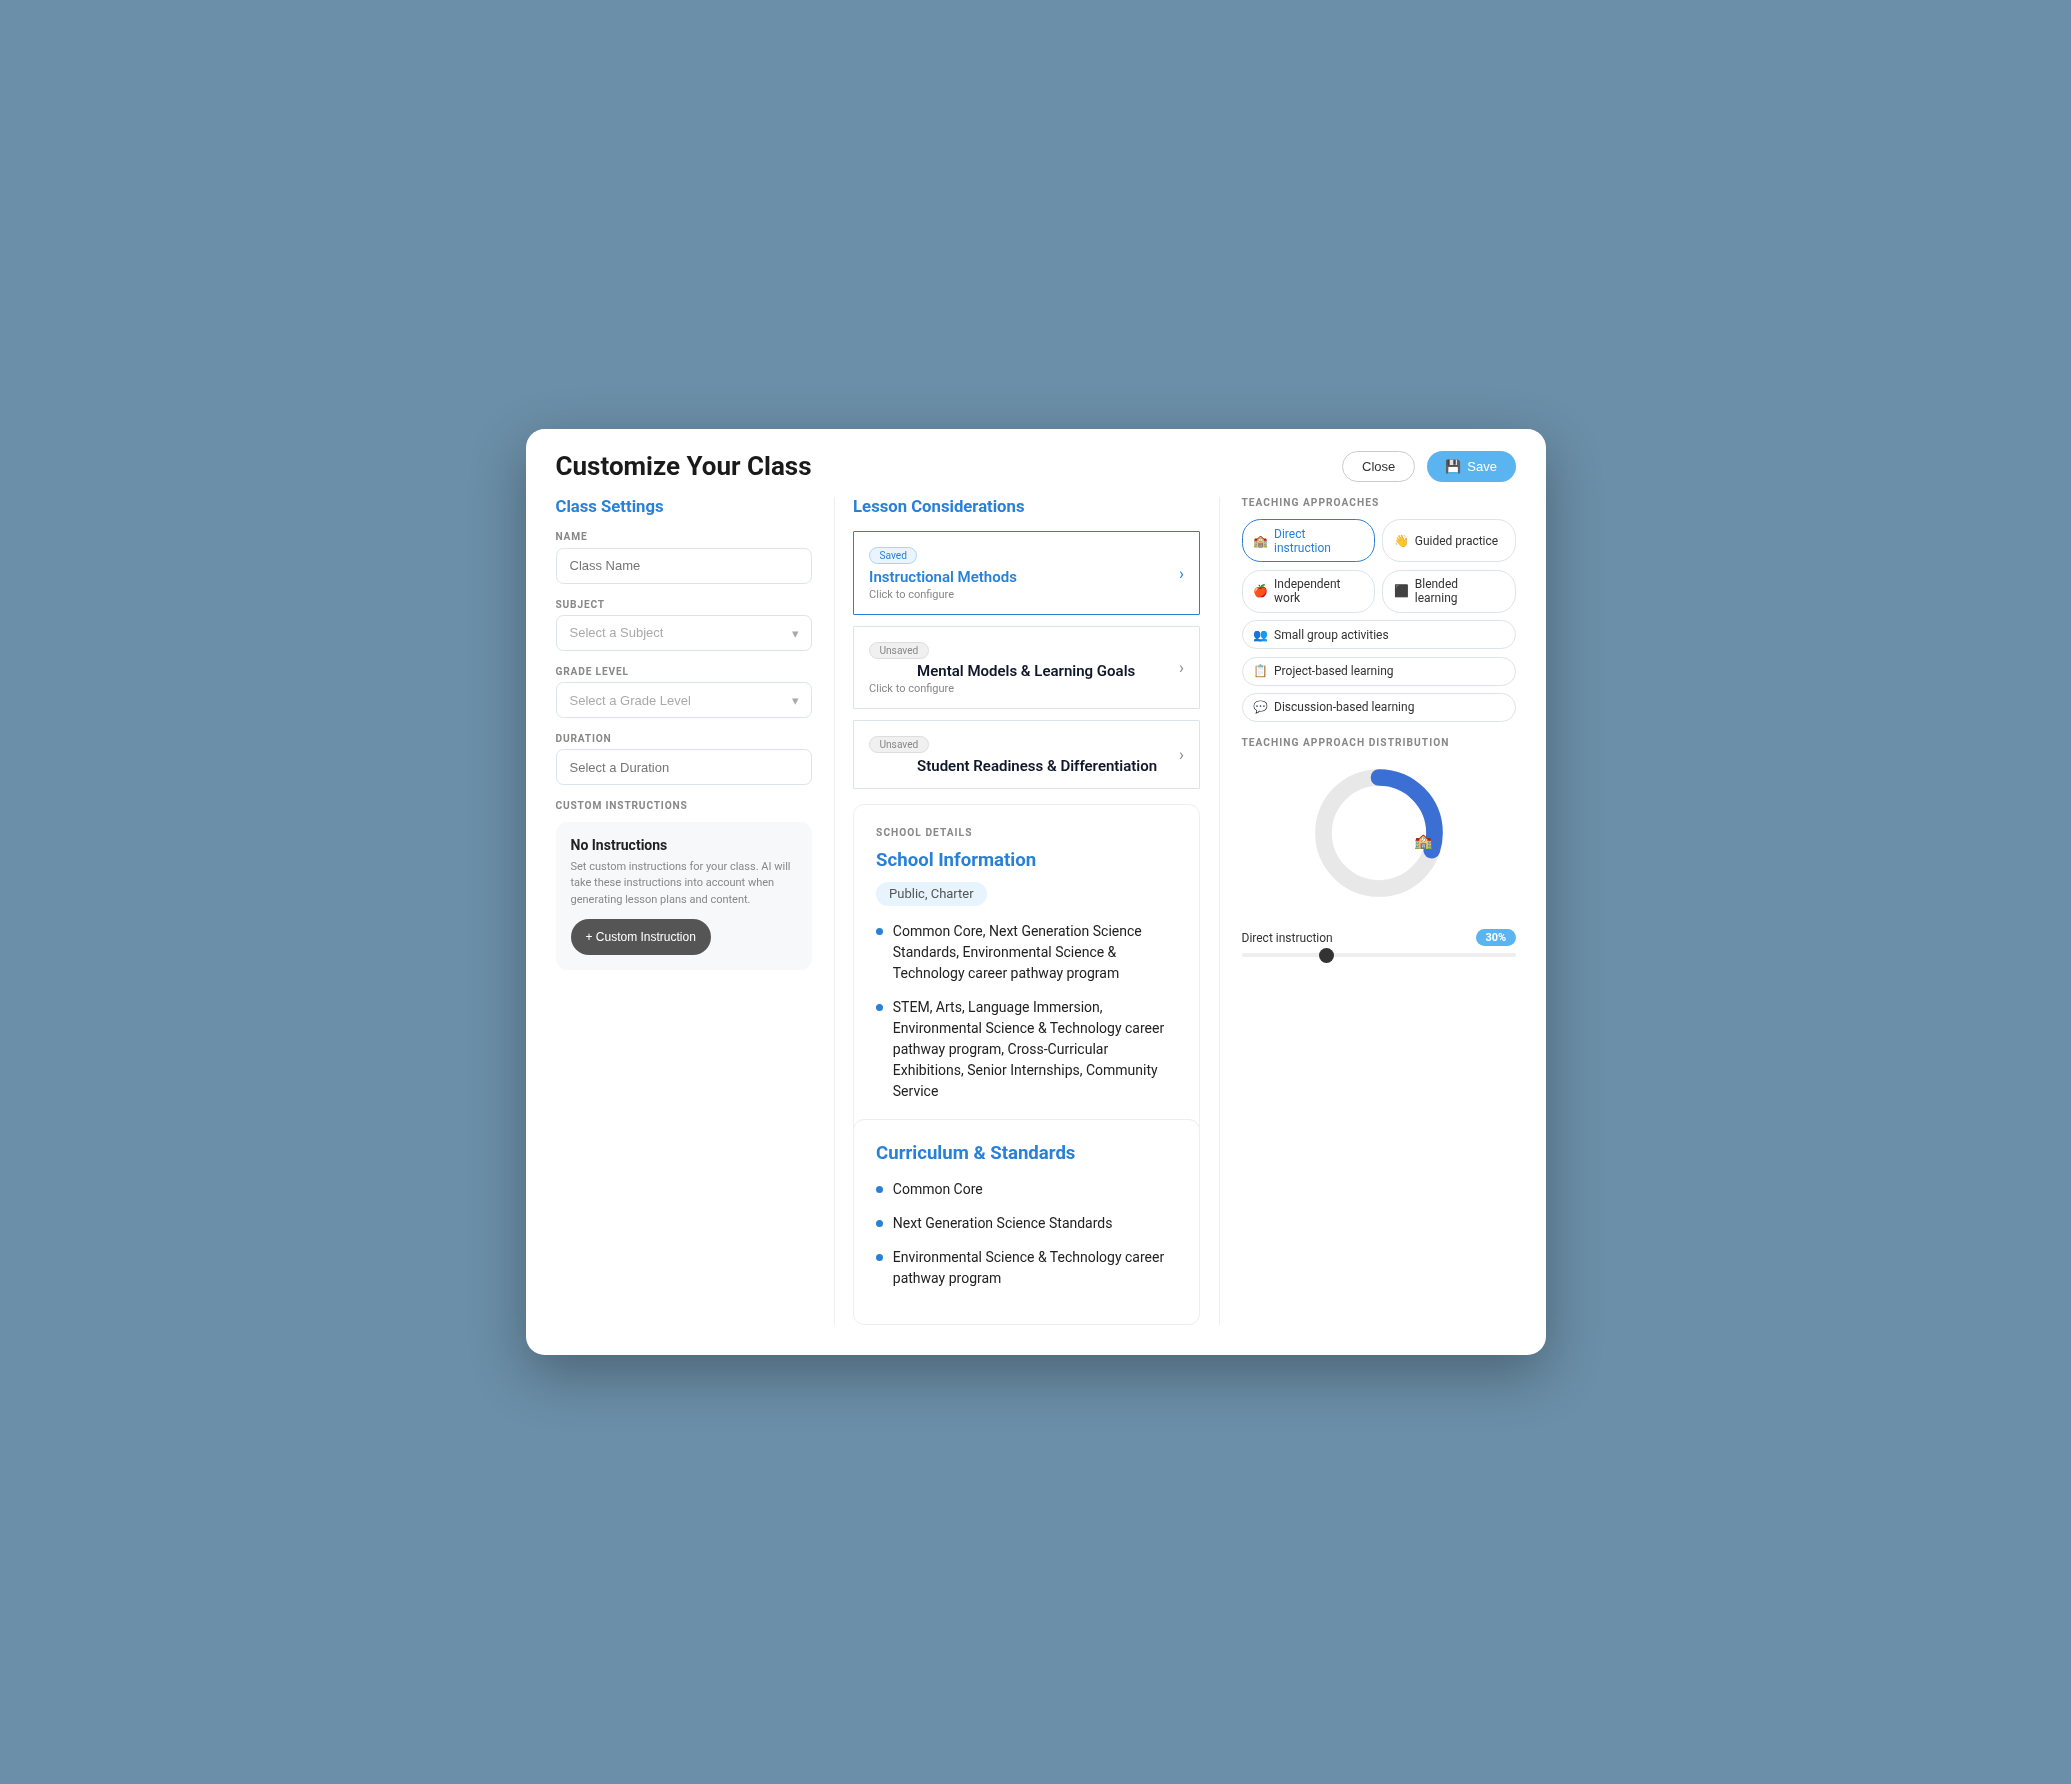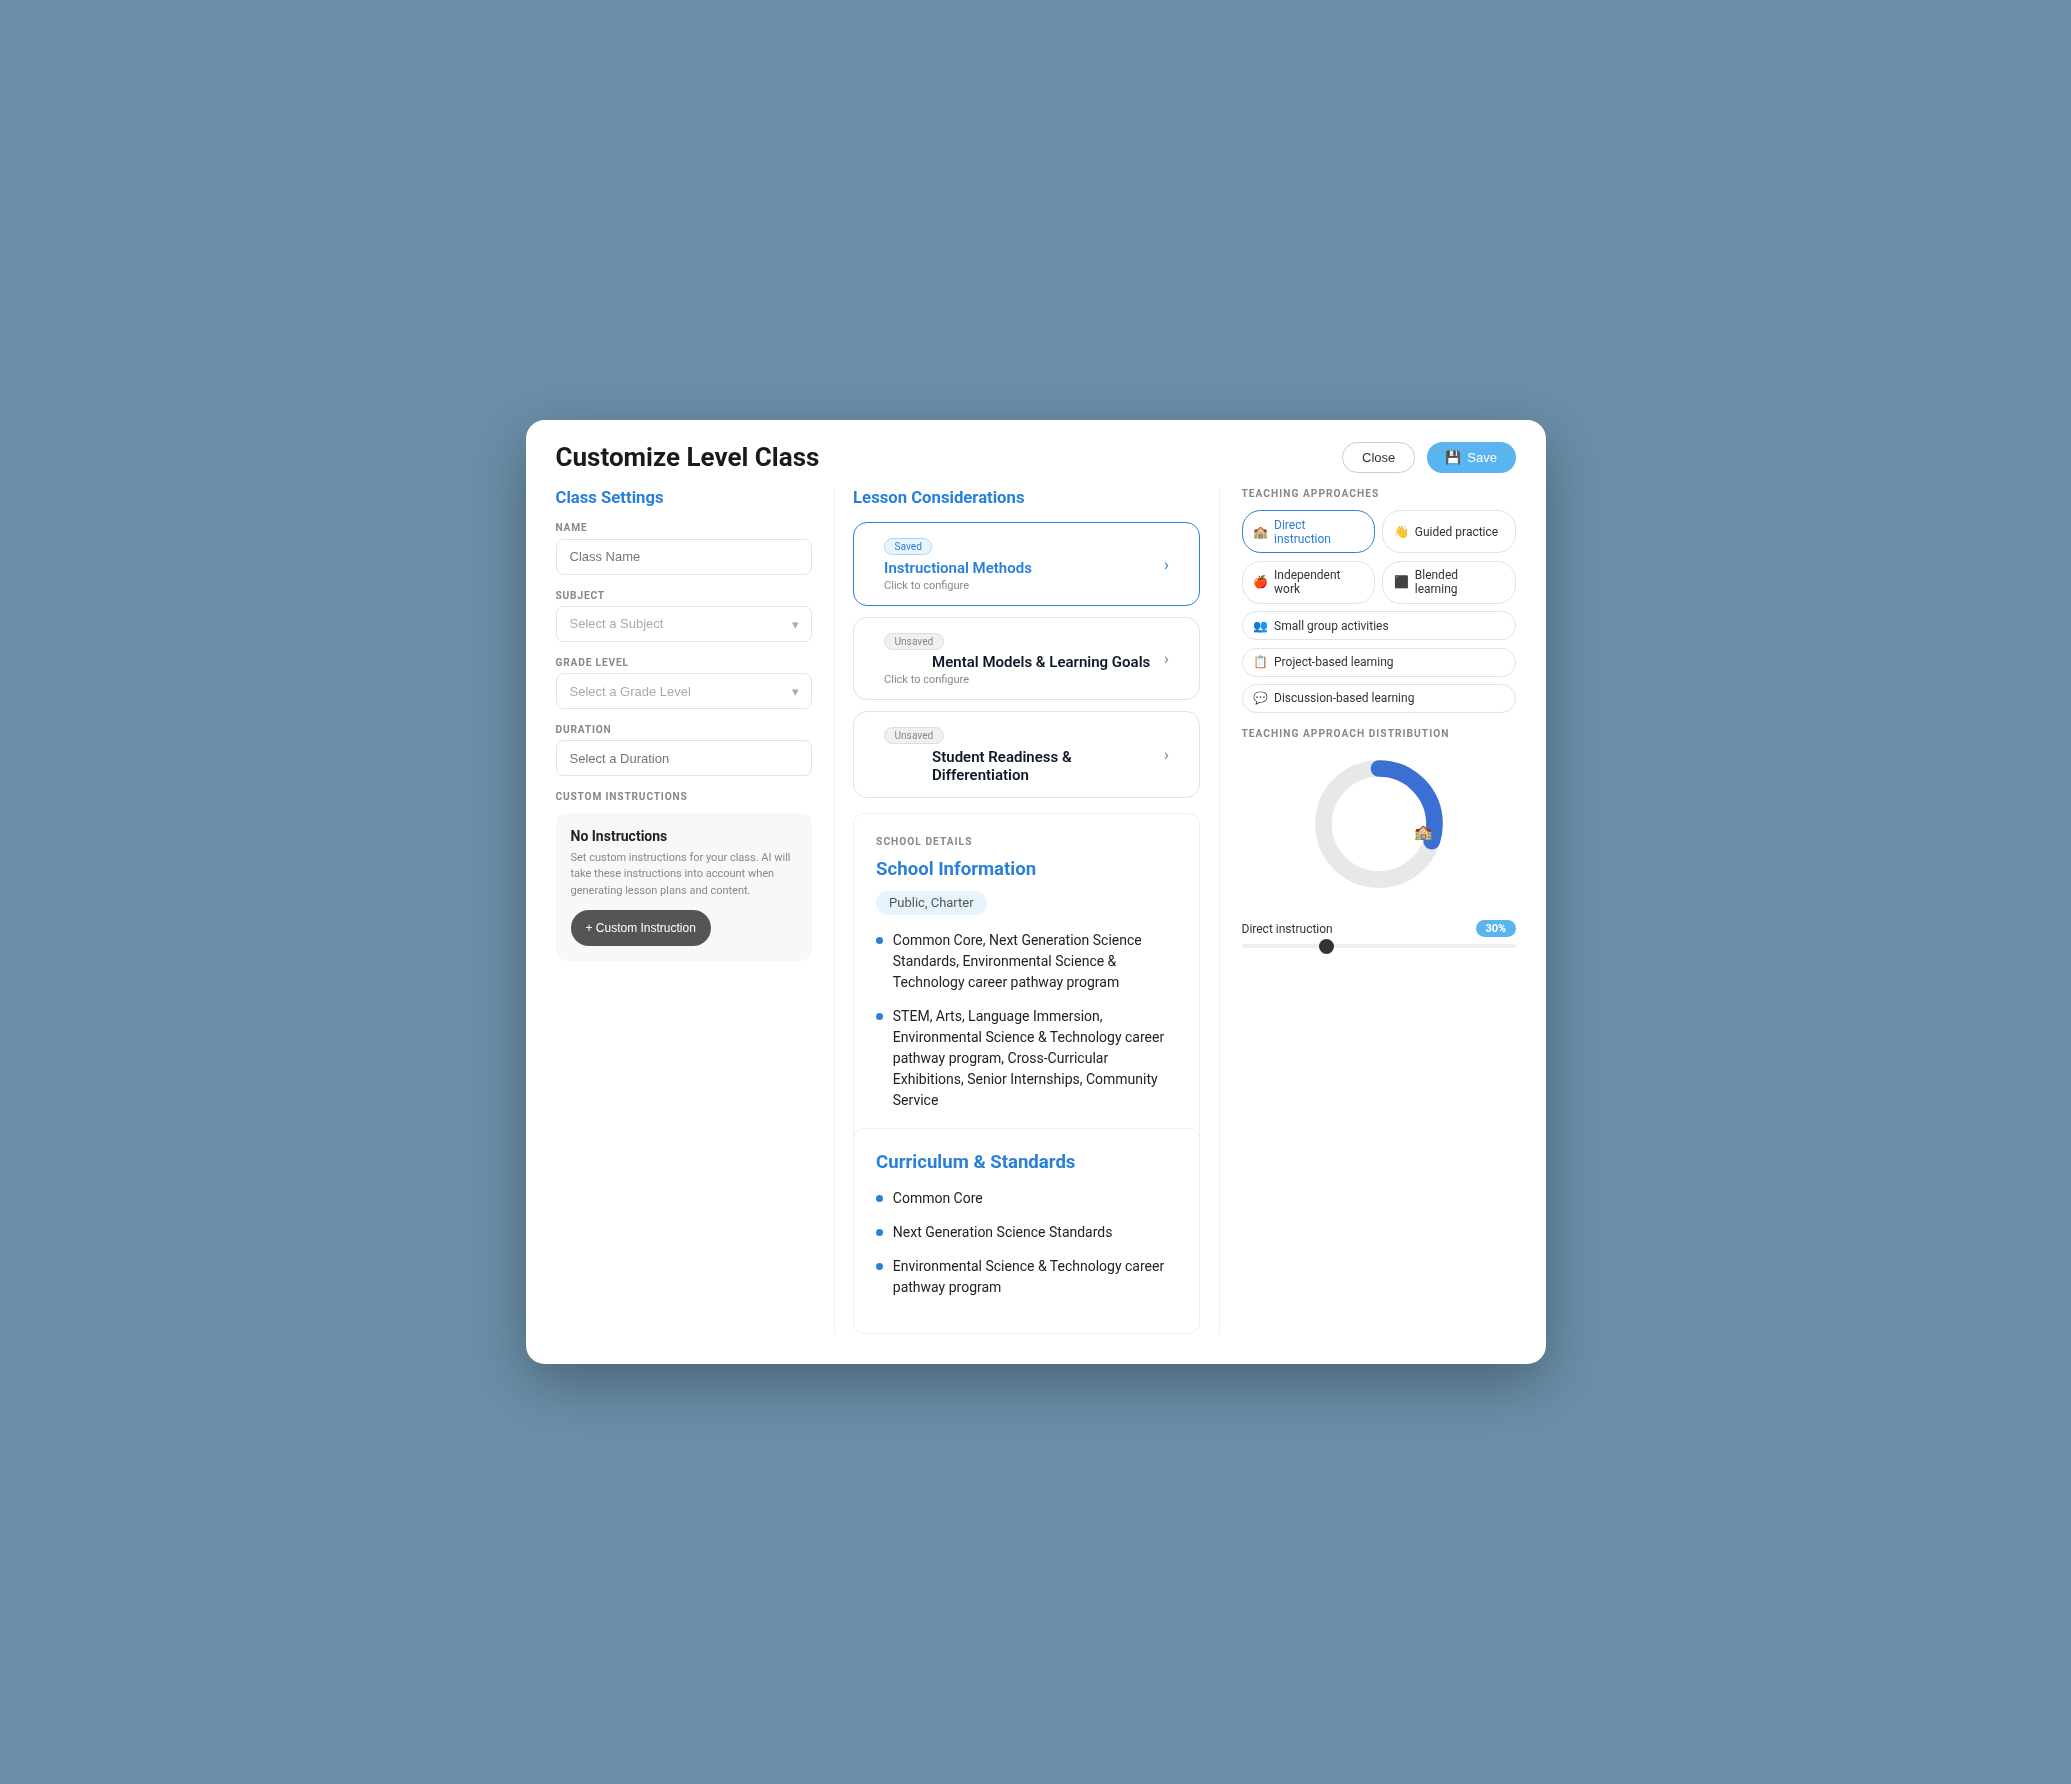--- a/index.html
+++ b/index.html
@@ -157,22 +157,22 @@
       border-left: 0.9px solid #eee;
     }
     .middle-section-title {
       color: #2980d9;
       font-size: 16.7px;
       font-weight: 700;
       margin-bottom: 15px;
     }
     .lesson-card {
       border: 1.9px solid #2980d9;
-      border-radius: 14px;
-      padding: 13px 30px;
+      border-radius: 1px;
+      padding: 13px 15px;
       margin-bottom: 11px;
       cursor: pointer;
       display: flex;
       align-items: center;
       justify-content: space-between;
       background: #fff;
     }
     .lesson-card.unsaved {
       border: 1.4px solid #dde3ea;
     }
@@ -409,21 +409,21 @@
       position: relative;
       z-index: 2;
       margin-top: -18.6px;
     }
   </style>
 </head>
 <body>
 
 <div class="modal">
   <div class="modal-header">
-    <h1 class="modal-title">Customize Level Class</h1>
+    <h1 class="modal-title">Customize Your Class</h1>
     <div class="header-buttons">
       <button class="btn-close">Close</button>
       <button class="btn-save">
         <span>💾</span>
         <span>Save</span>
       </button>
     </div>
   </div>
 
   <div class="modal-body">

